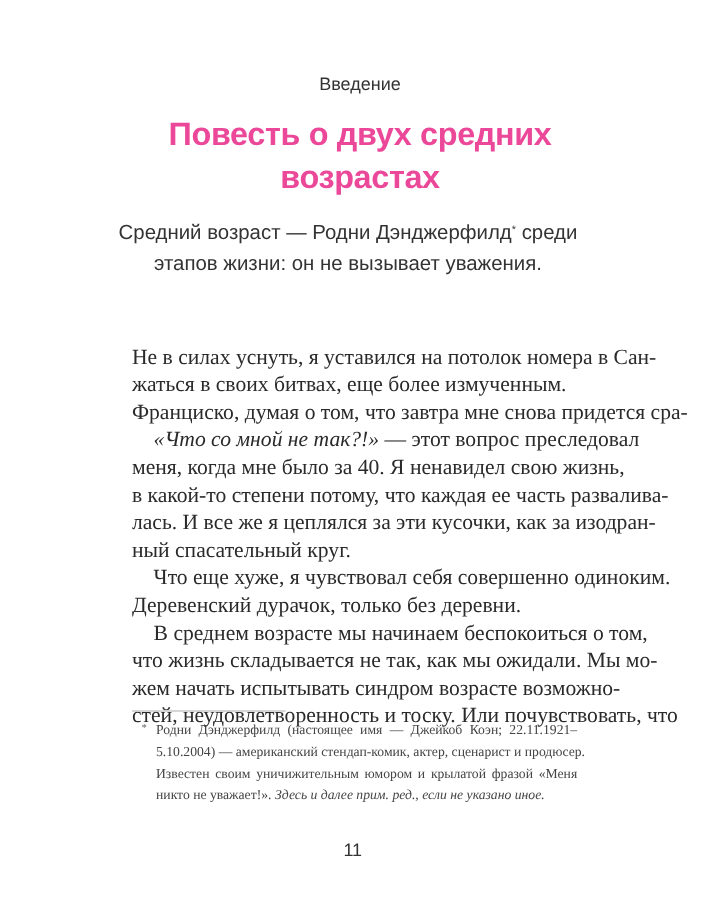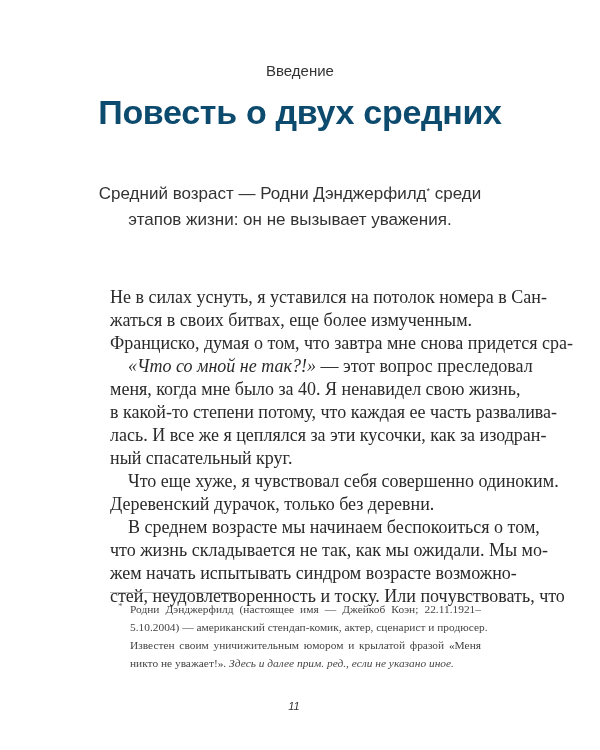--- a/index.html
+++ b/index.html
@@ -3,22 +3,22 @@
 <meta charset="utf-8">
 <style>
   html, body { margin: 0; padding: 0; background: #ffffff; }
   body { width: 600px; height: 750px; position: relative; overflow: hidden; color: #222; }
   .section-label {
     position: absolute; top: 62px; left: 0; width: 600px; text-align: center;
     font-family: "Liberation Sans", sans-serif; font-size: 15px; color: #333;
   }
   .title {
     position: absolute; top: 94px; left: 0; width: 600px; text-align: center;
-    font-family: "Liberation Sans", sans-serif; font-weight: bold; font-size: 34px;
-    line-height: 36px; color: #0c4a6e; letter-spacing: -0.3px;
+    font-family: "Liberation Sans", sans-serif; font-weight: bold; font-size: 27px;
+    line-height: 36px; color: #ec4899; letter-spacing: -0.3px;
   }
   .epigraph {
     position: absolute; top: 181px; left: 0; width: 580px; text-align: center;
     font-family: "Liberation Sans", sans-serif; font-size: 17px; line-height: 26px; color: #333;
   }
   .epigraph sup { font-size: 9px; vertical-align: top; position: relative; top: -3px; }
   .body-text {
     position: absolute; top: 286px; left: 110px; width: 372px;
     font-family: "Liberation Serif", serif; font-size: 18px; line-height: 23px; color: #2a2a2a;
     text-align: justify;
@@ -30,30 +30,31 @@
     position: absolute; top: 592px; left: 110px; width: 128px; height: 0;
     border-top: 1px solid #bbb;
   }
   .footnote {
     position: absolute; top: 600px; left: 130px; width: 351px;
     font-family: "Liberation Serif", serif; font-size: 11.4px; line-height: 18px; color: #444;
   }
   .footnote .mark { position: absolute; left: -12px; top: -3px; font-size: 9px; color: #666; }
   .page-number {
     position: absolute; top: 700px; left: 0; width: 588px; text-align: center;
-    font-family: "Liberation Sans", sans-serif; font-size: 11px; color: #333; font-style: italic;
+    font-family: "Liberation Sans", sans-serif; font-size: 15px; color: #333;
   }
 </style>
 </head>
 <body>
 
 <div class="section-label">Введение</div>
 
 <div class="title">
   <div>Повесть о двух средних</div>
+  <div>возрастах</div>
 </div>
 
 <div class="epigraph">
   <div><span>Средний возраст — Родни Дэнджерфилд</span><sup>*</sup><span> среди</span></div>
   <div>этапов жизни: он не вызывает уважения.</div>
 </div>
 
 <div class="body-text">
   <span class="line">Не в силах уснуть, я уставился на потолок номера в Сан-</span>
   <span class="line last">жаться в своих битвах, еще более измученным.</span>

